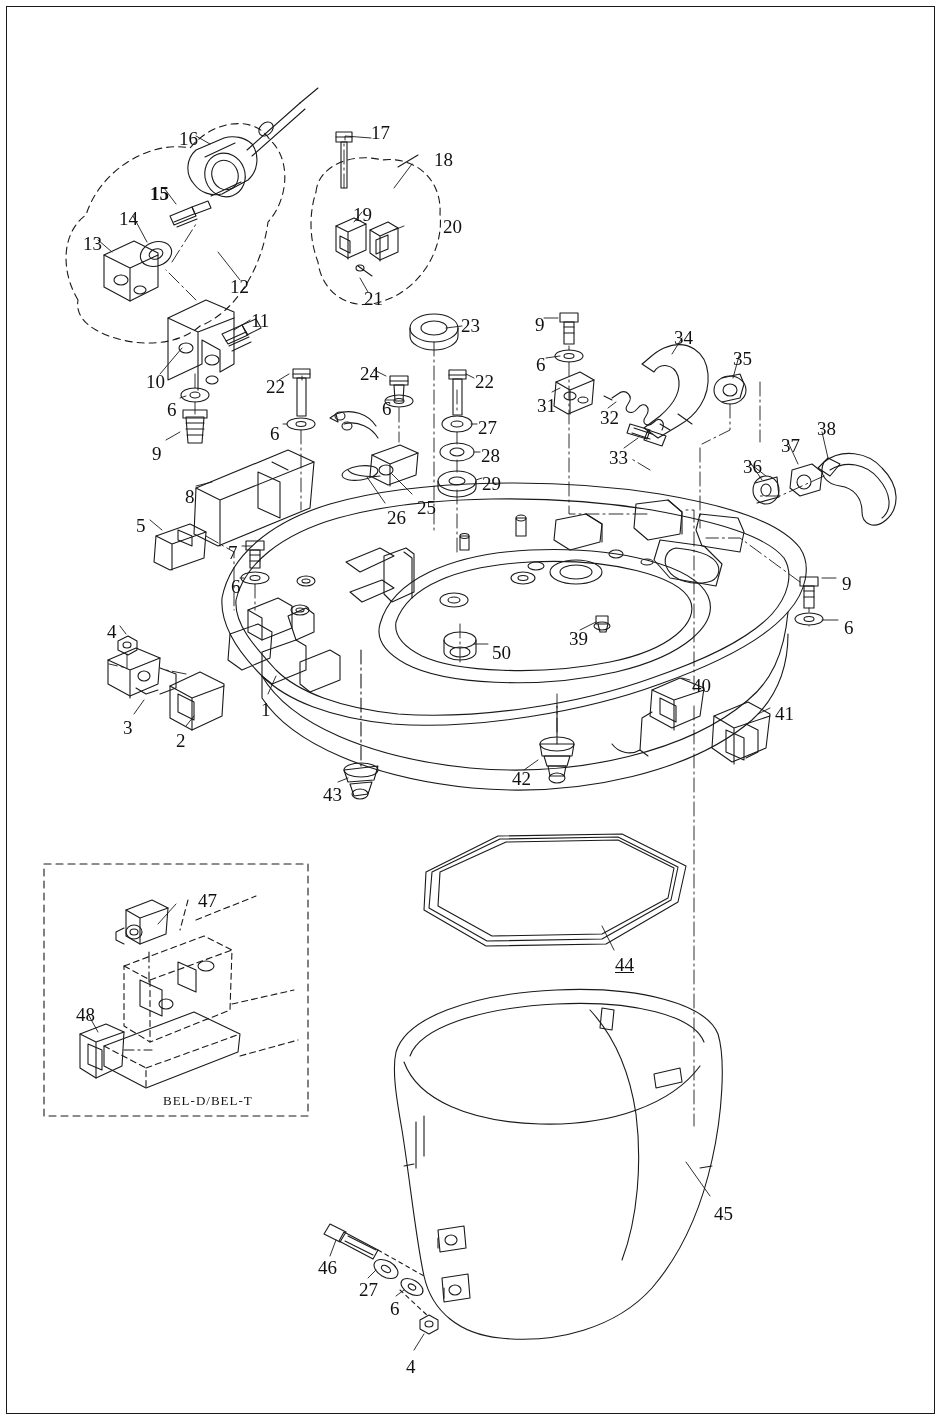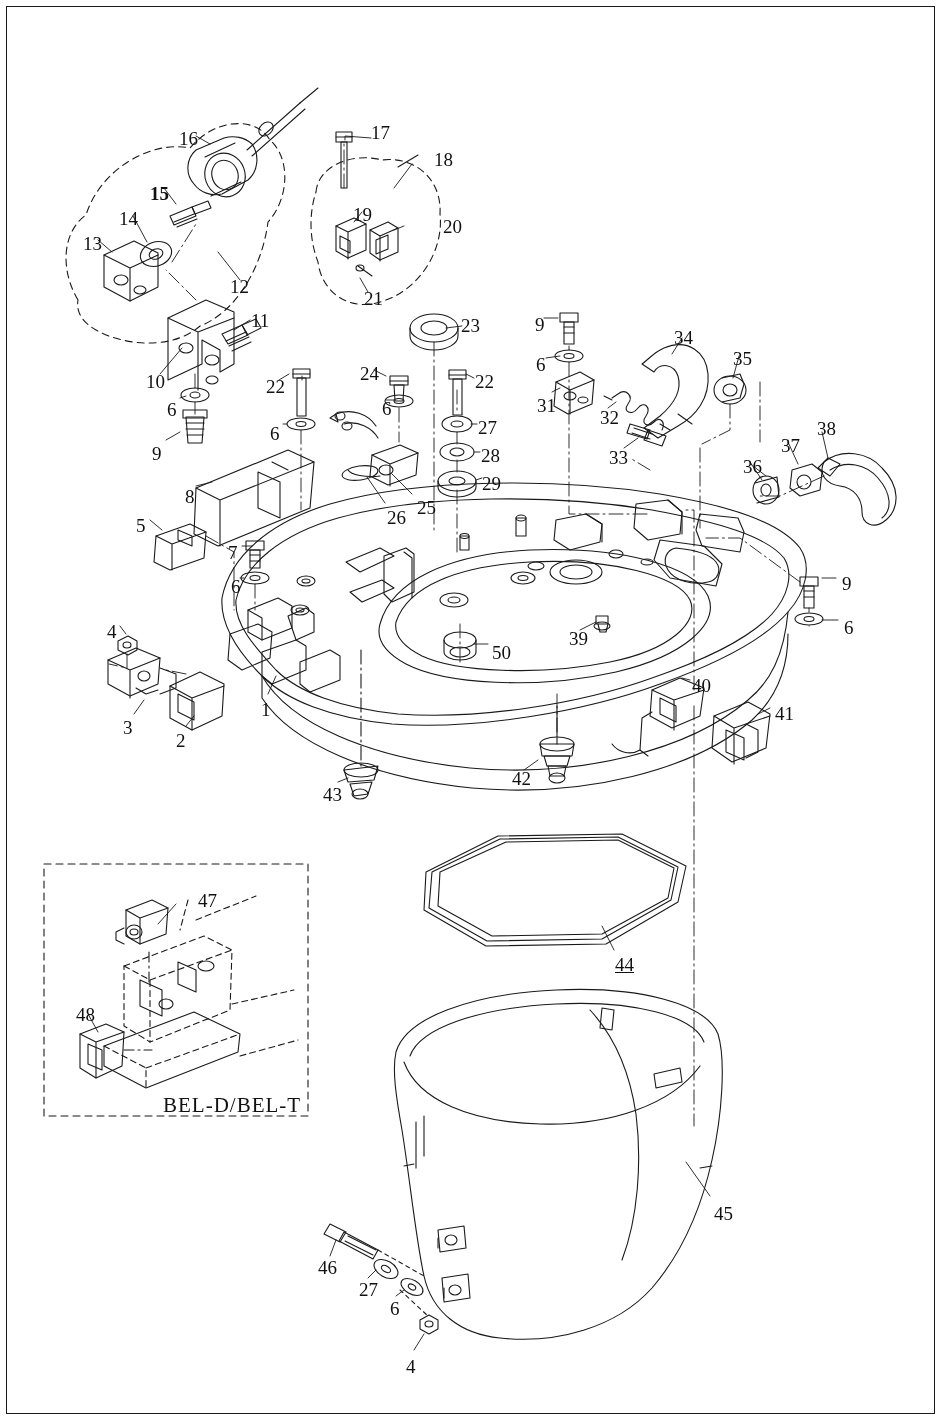--- a/index.html
+++ b/index.html
@@ -38,21 +38,21 @@
     font-family: "Liberation Serif", serif;
     font-size: 19px;
     color: #111111;
     white-space: nowrap;
     line-height: 1;
     user-select: none;
   }
   .variant-label {
     position: absolute;
     font-family: "Liberation Serif", serif;
-    font-size: 21px;
+    font-size: 13px;
     letter-spacing: 1px;
     color: #111111;
     white-space: nowrap;
   }
 </style>
 </head>
 <body>
 
 <div id="page">
 

